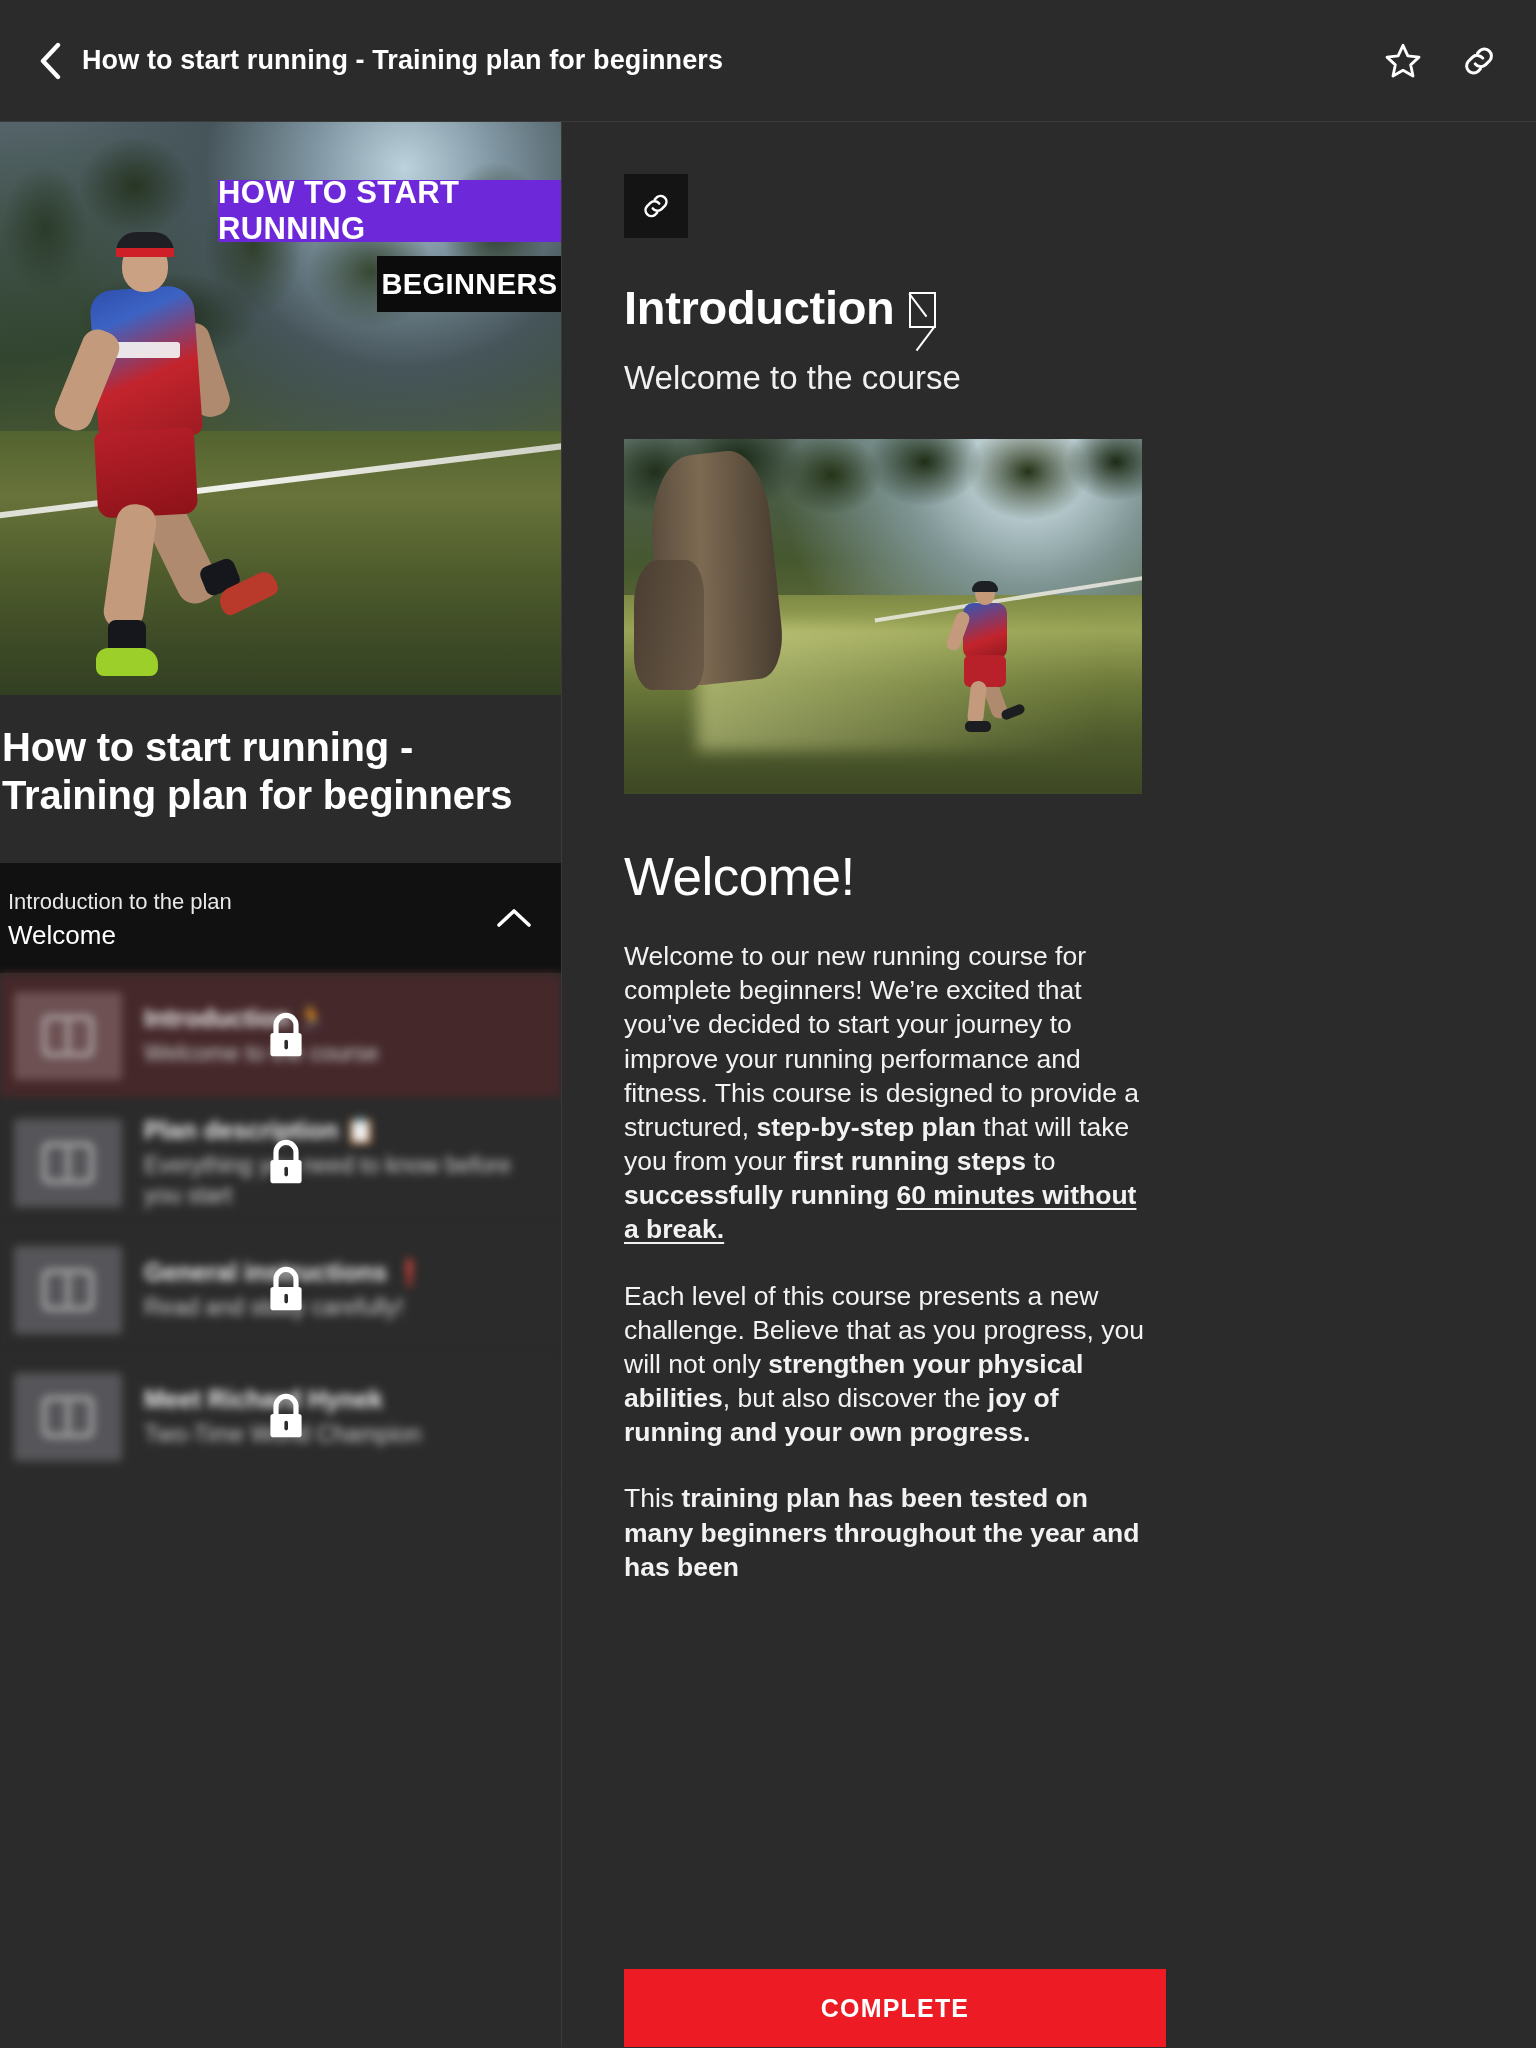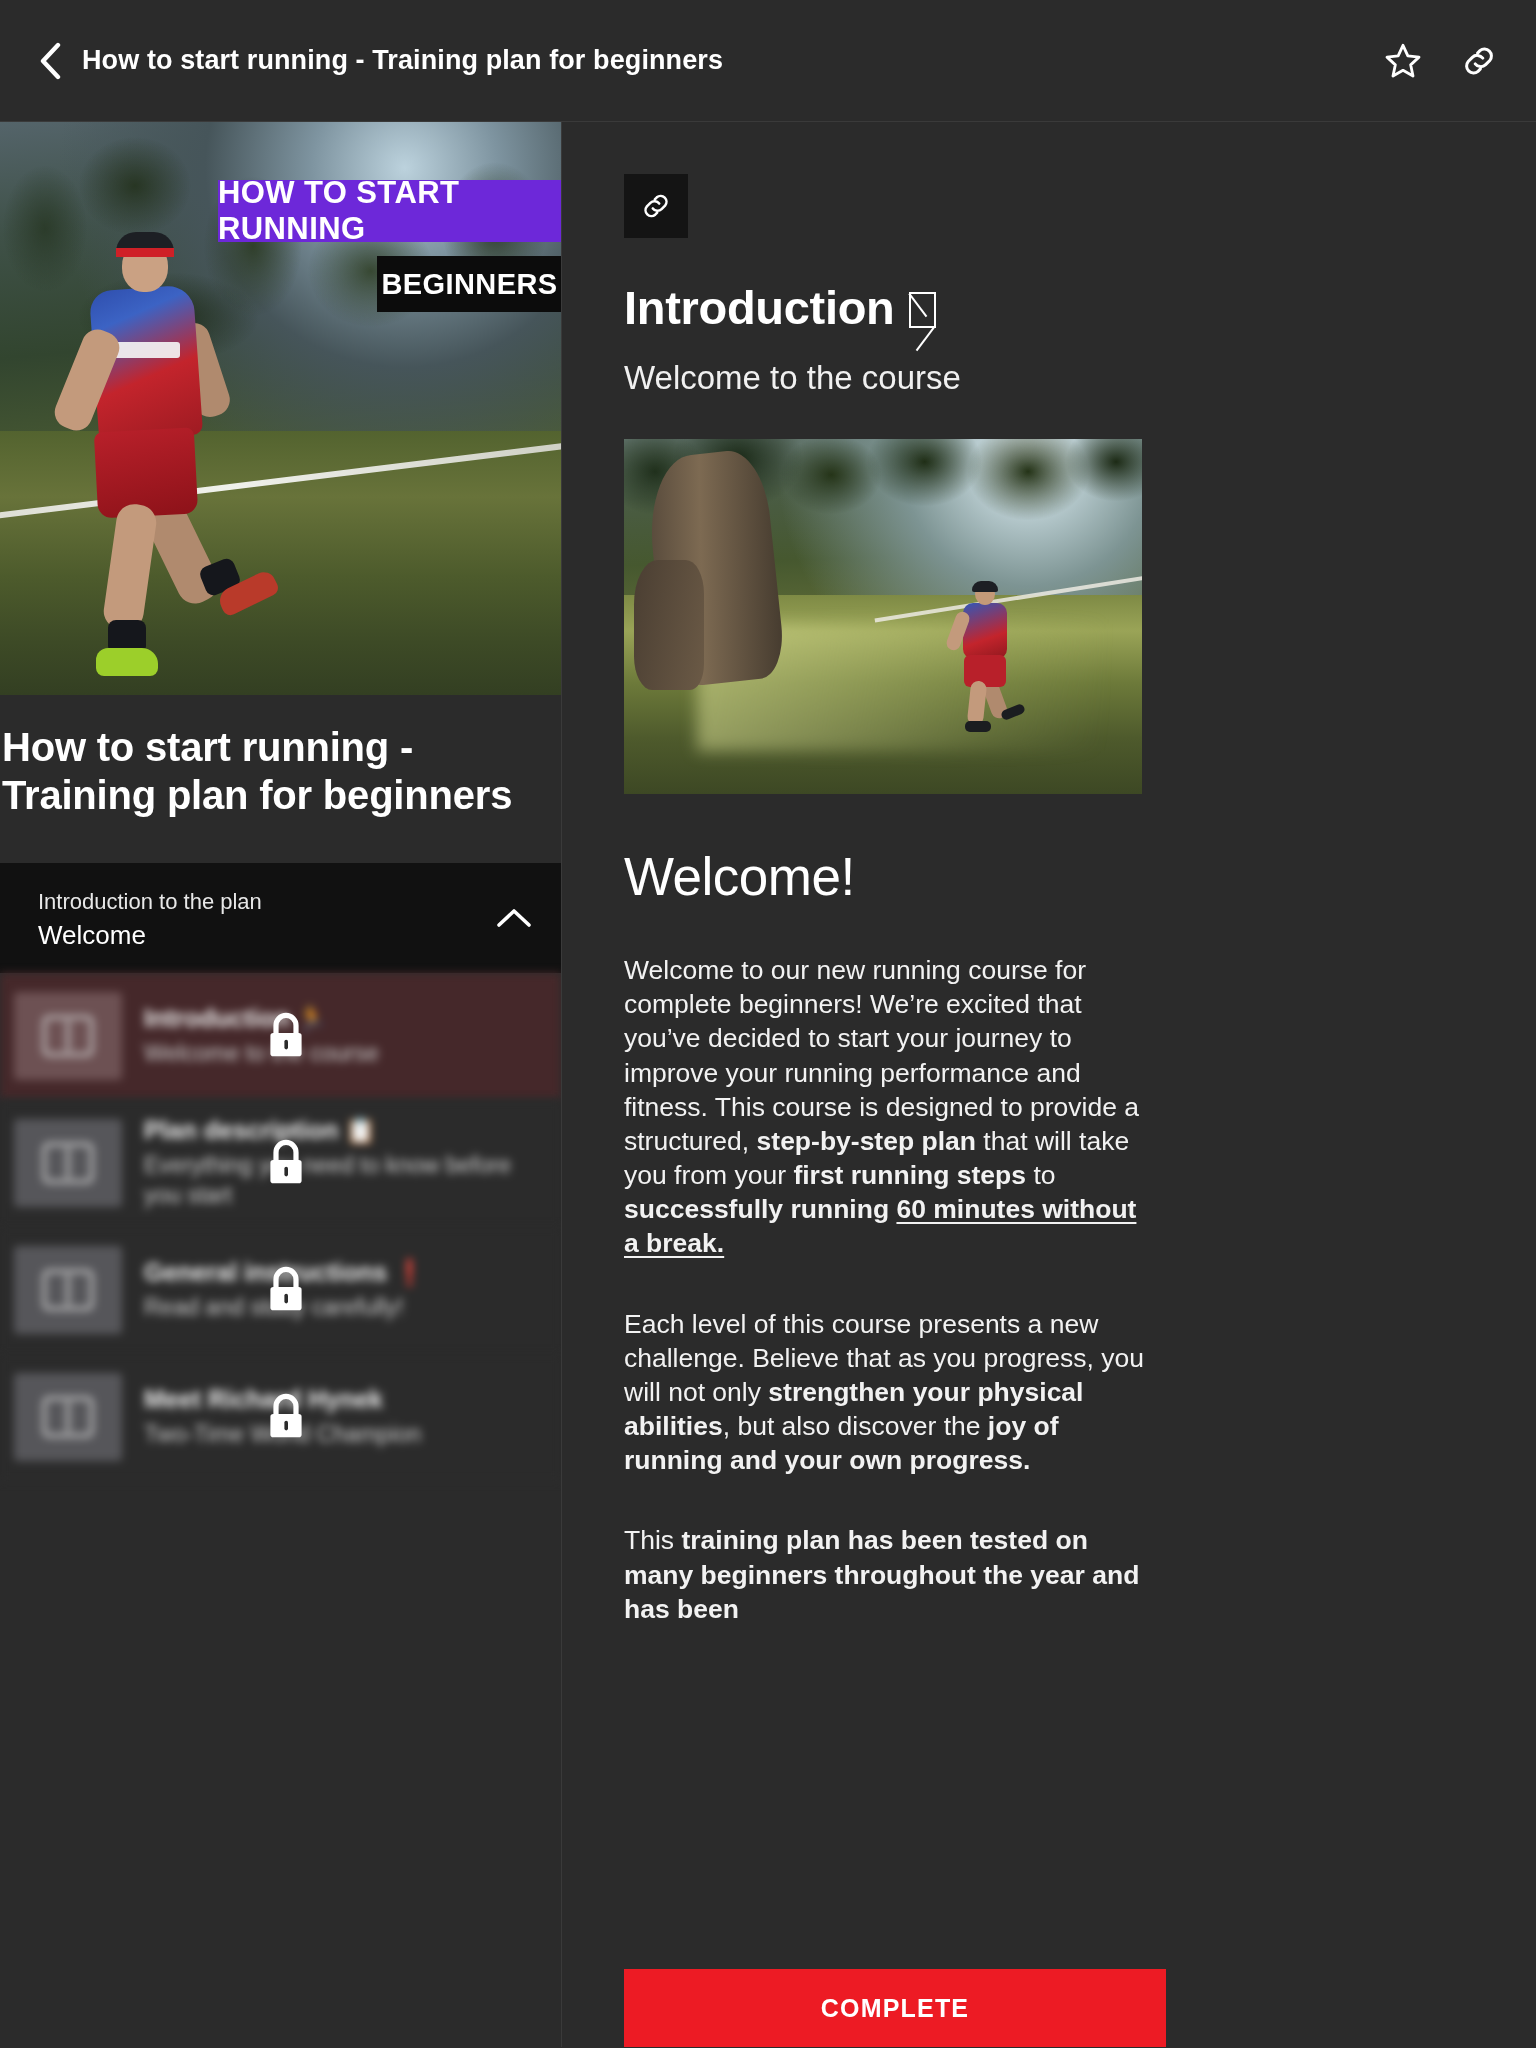--- a/index.html
+++ b/index.html
@@ -158,21 +158,21 @@
     margin-top: 20px;
   }
 
   
   .section-hdr {
     margin-top: 44px;
     background: #111111;
     height: 110px;
     display: flex;
     align-items: center;
-    padding: 0 24px 0 38px;
+    padding: 0 24px 0 8px;
   }
   .section-hdr-texts { flex: 1; }
   .section-kicker { font-size: 22px; color: #e8e8e8; line-height: 1.5; }
   .section-name { font-size: 26px; font-weight: 400; color: #fff; margin-top: 2px; }
   .chev-up { width: 46px; height: 46px; display: flex; align-items: center; justify-content: center; cursor: pointer; }
 
   
   .lesson {
     height: 127px;
     display: flex;
@@ -281,21 +281,21 @@
   .cr-legB { position:absolute; left:42px; top:98px; width:16px; height:40px; background:#b08a6e; border-radius:8px; transform: rotate(-20deg);}
   .cr-shoeF{ position:absolute; left:20px; top:140px; width:26px; height:11px; background:#1b1d20; border-radius:5px;}
   .cr-shoeB{ position:absolute; left:56px; top:126px; width:24px; height:10px; background:#1b1d20; border-radius:5px; transform: rotate(-22deg);}
   .cr-arm  { position:absolute; left:6px; top:30px; width:14px; height:40px; background:#c39a7c; border-radius:7px; transform: rotate(20deg);}
 
   .welcome-h { font-size: 53px; font-weight: 400; margin-top: 52px; letter-spacing: -.5px; }
   .body-p {
     font-size: 26.5px;
     line-height: 1.29;
     color: #f2f2f2;
-    margin-top: 46px;
+    margin-top: 32px;
     max-width: 520px;
   }
   .body-p b { font-weight: 700; }
   .body-p u { text-decoration: underline; text-underline-offset: 4px; }
 
   .complete-btn {
     position: absolute;
     left: 62px; bottom: 0;
     width: 542px; height: 78px;
     background: #ed1b24;

